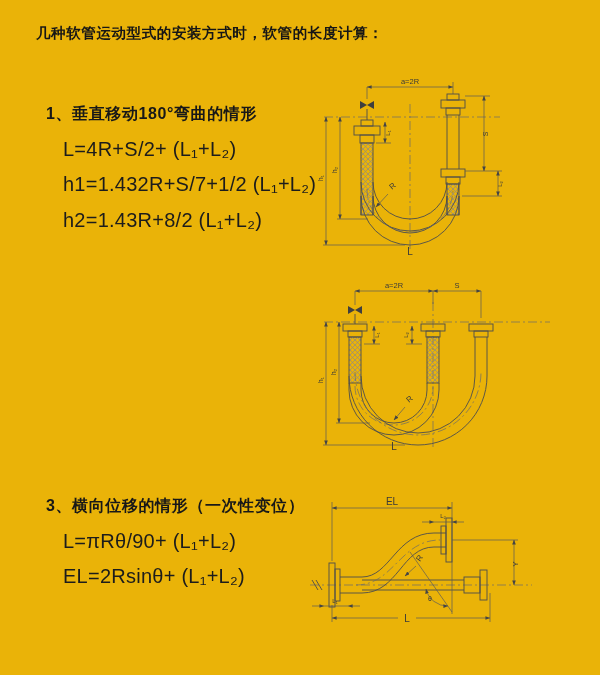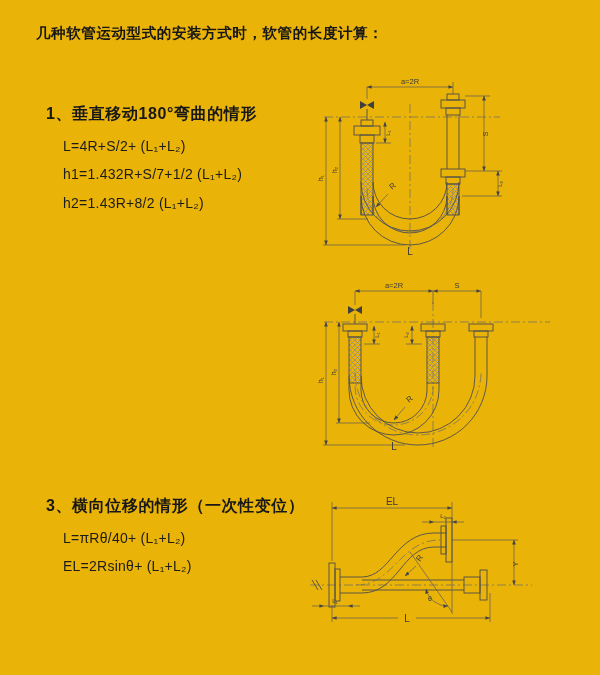--- a/index.html
+++ b/index.html
@@ -1,21 +1,21 @@
 <!DOCTYPE html>
 <html><head>
 <meta charset="utf-8">
 <style>
   html,body{margin:0;padding:0;}
   body{width:600px;height:675px;background:#f4f4f2;font-family:"Liberation Sans","DejaVu Sans",sans-serif;}
   .page{position:relative;width:600px;height:675px;background:#eab308;overflow:hidden;}
   .title{position:absolute;left:36px;top:24px;font-size:14.5px;font-weight:700;color:#161616;letter-spacing:.6px;}
   .sec{position:absolute;left:46px;}
   .sec .heading{font-size:16px;font-weight:700;color:#181818;letter-spacing:.6px;}
-  .sec .formula{margin:12.5px 0 0 17px;font-size:14px;color:#1c1c1c;letter-spacing:.25px;font-weight:400;}
+  .sec .formula{margin:12.5px 0 0 17px;font-size:20px;color:#1c1c1c;letter-spacing:.25px;font-weight:400;}
   .sec1{top:104px;} .sec2{top:298px;} .sec3{top:496px;}
   svg{position:absolute;overflow:visible;}
   svg text{font-family:"Liberation Sans","DejaVu Sans",sans-serif;fill:#3a3a3a;}
   .draw{stroke:#4d4d4d;stroke-width:.9;fill:none;}
   .dim{stroke:#5a5a5a;stroke-width:.7;fill:none;}
   .cl{stroke:#6a6a6a;stroke-width:.7;fill:none;stroke-dasharray:9 3 2 3;}
   .hatchrect{stroke:#4d4d4d;stroke-width:.9;}
   .solid{fill:#3f3f3f;stroke:none;}
 </style>
 </head>
@@ -28,21 +28,21 @@
   <section class="sec sec1">
     <div class="heading">1、垂直移动180°弯曲的情形</div>
     <div class="formula">L=4R+S/2+ (L₁+L₂)</div>
     <div class="formula">h1=1.432R+S/7+1/2 (L₁+L₂)</div>
     <div class="formula">h2=1.43R+8/2 (L₁+L₂)</div>
   </section>
 
 
   <section class="sec sec3">
     <div class="heading">3、横向位移的情形（一次性变位）</div>
-    <div class="formula">L=πRθ/40+ (L₁+L₂)</div>
+    <div class="formula">L=πRθ/90+ (L₁+L₂)</div>
     <div class="formula">EL=2Rsinθ+ (L₁+L₂)</div>
   </section>
 
   <svg style="left:308px;top:74px;" width="250" height="185" viewBox="0 0 250 185">
     <defs>
       <marker id="a1" viewBox="0 0 8 6" refX="7.5" refY="3" markerWidth="7" markerHeight="5.5" orient="auto-start-reverse">
         <path d="M0,0 L8,3 L0,6 z" fill="#444"></path>
       </marker>
       <pattern id="hp1" width="5" height="5" patternUnits="userSpaceOnUse">
         <path d="M0,0 L5,5 M5,0 L0,5" stroke="#8a8a8a" stroke-width=".7"></path>

